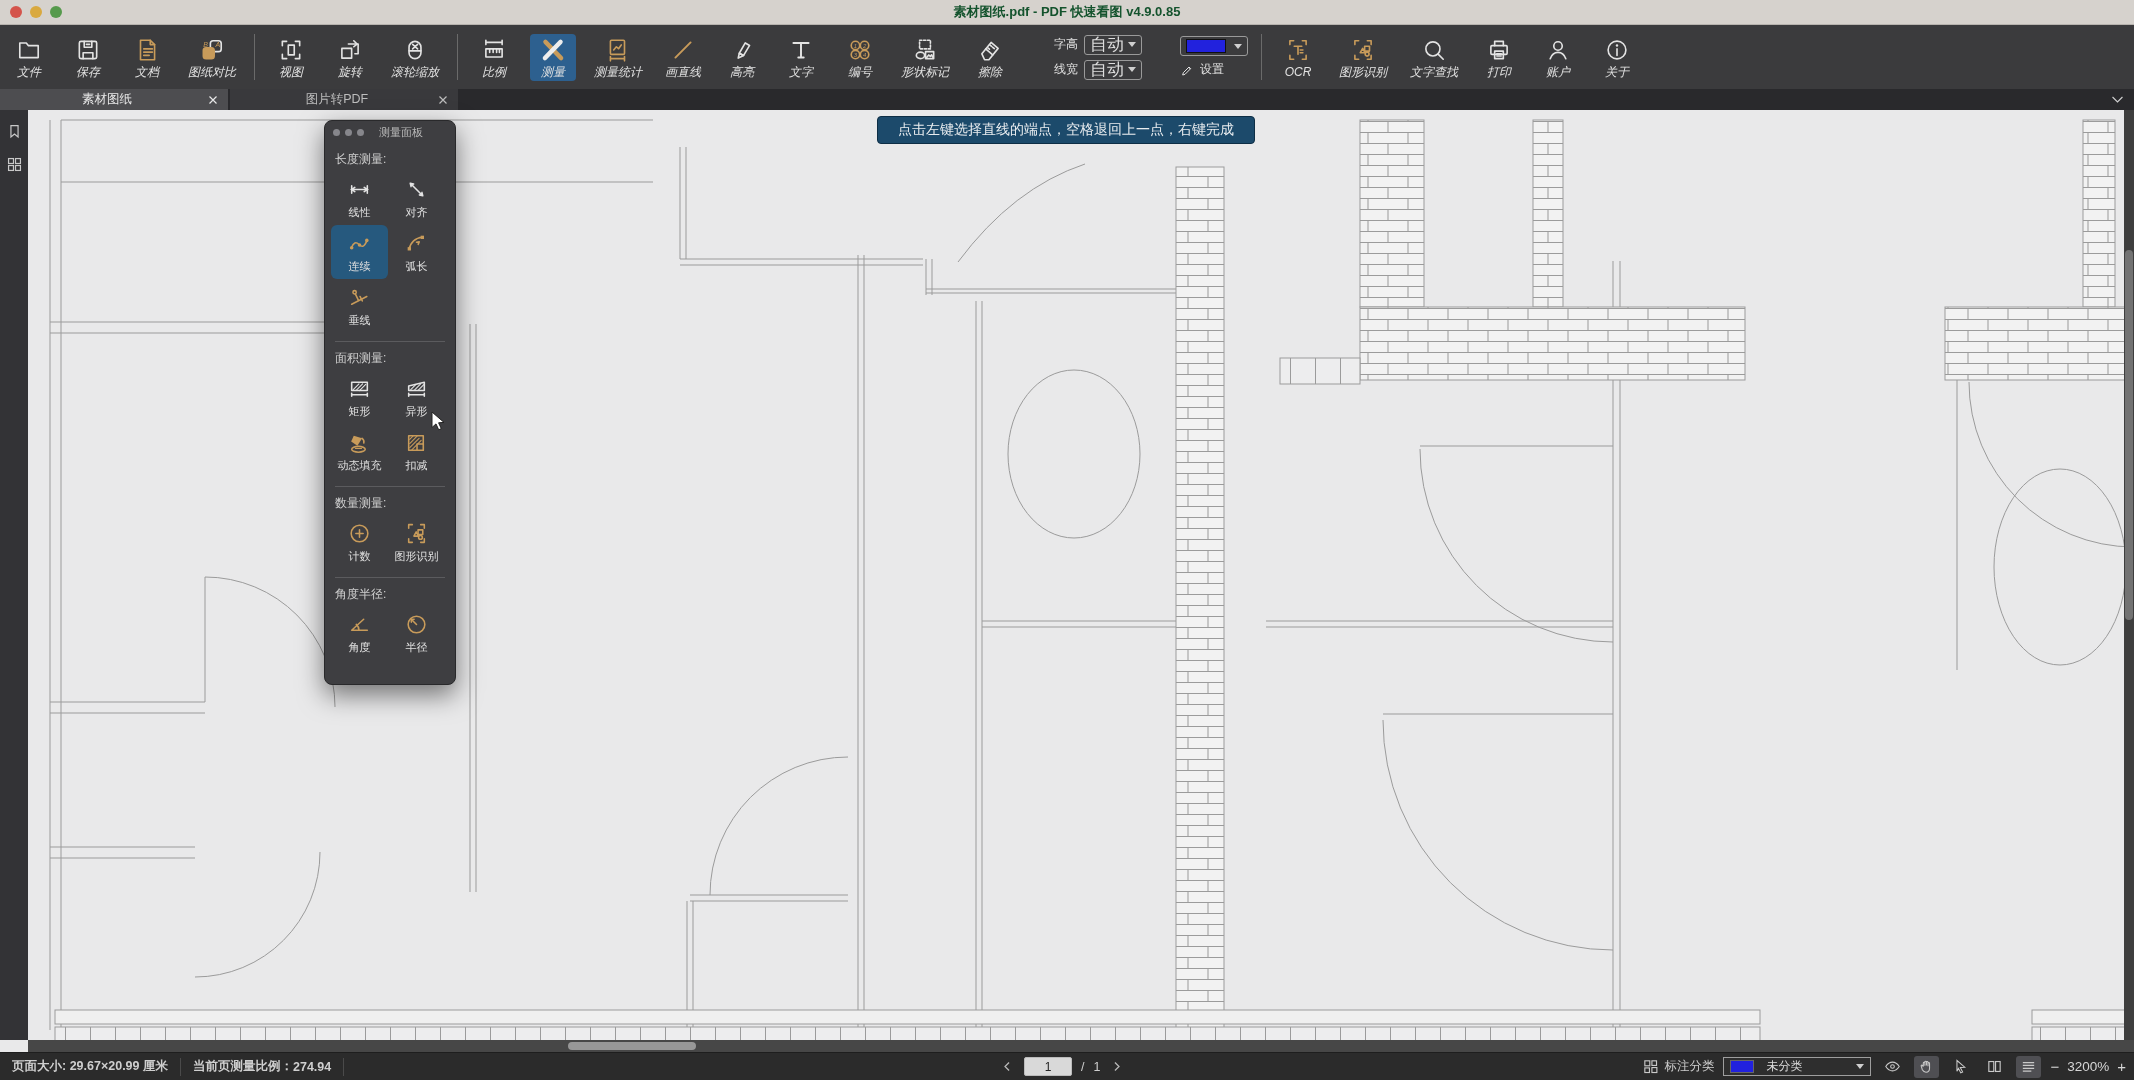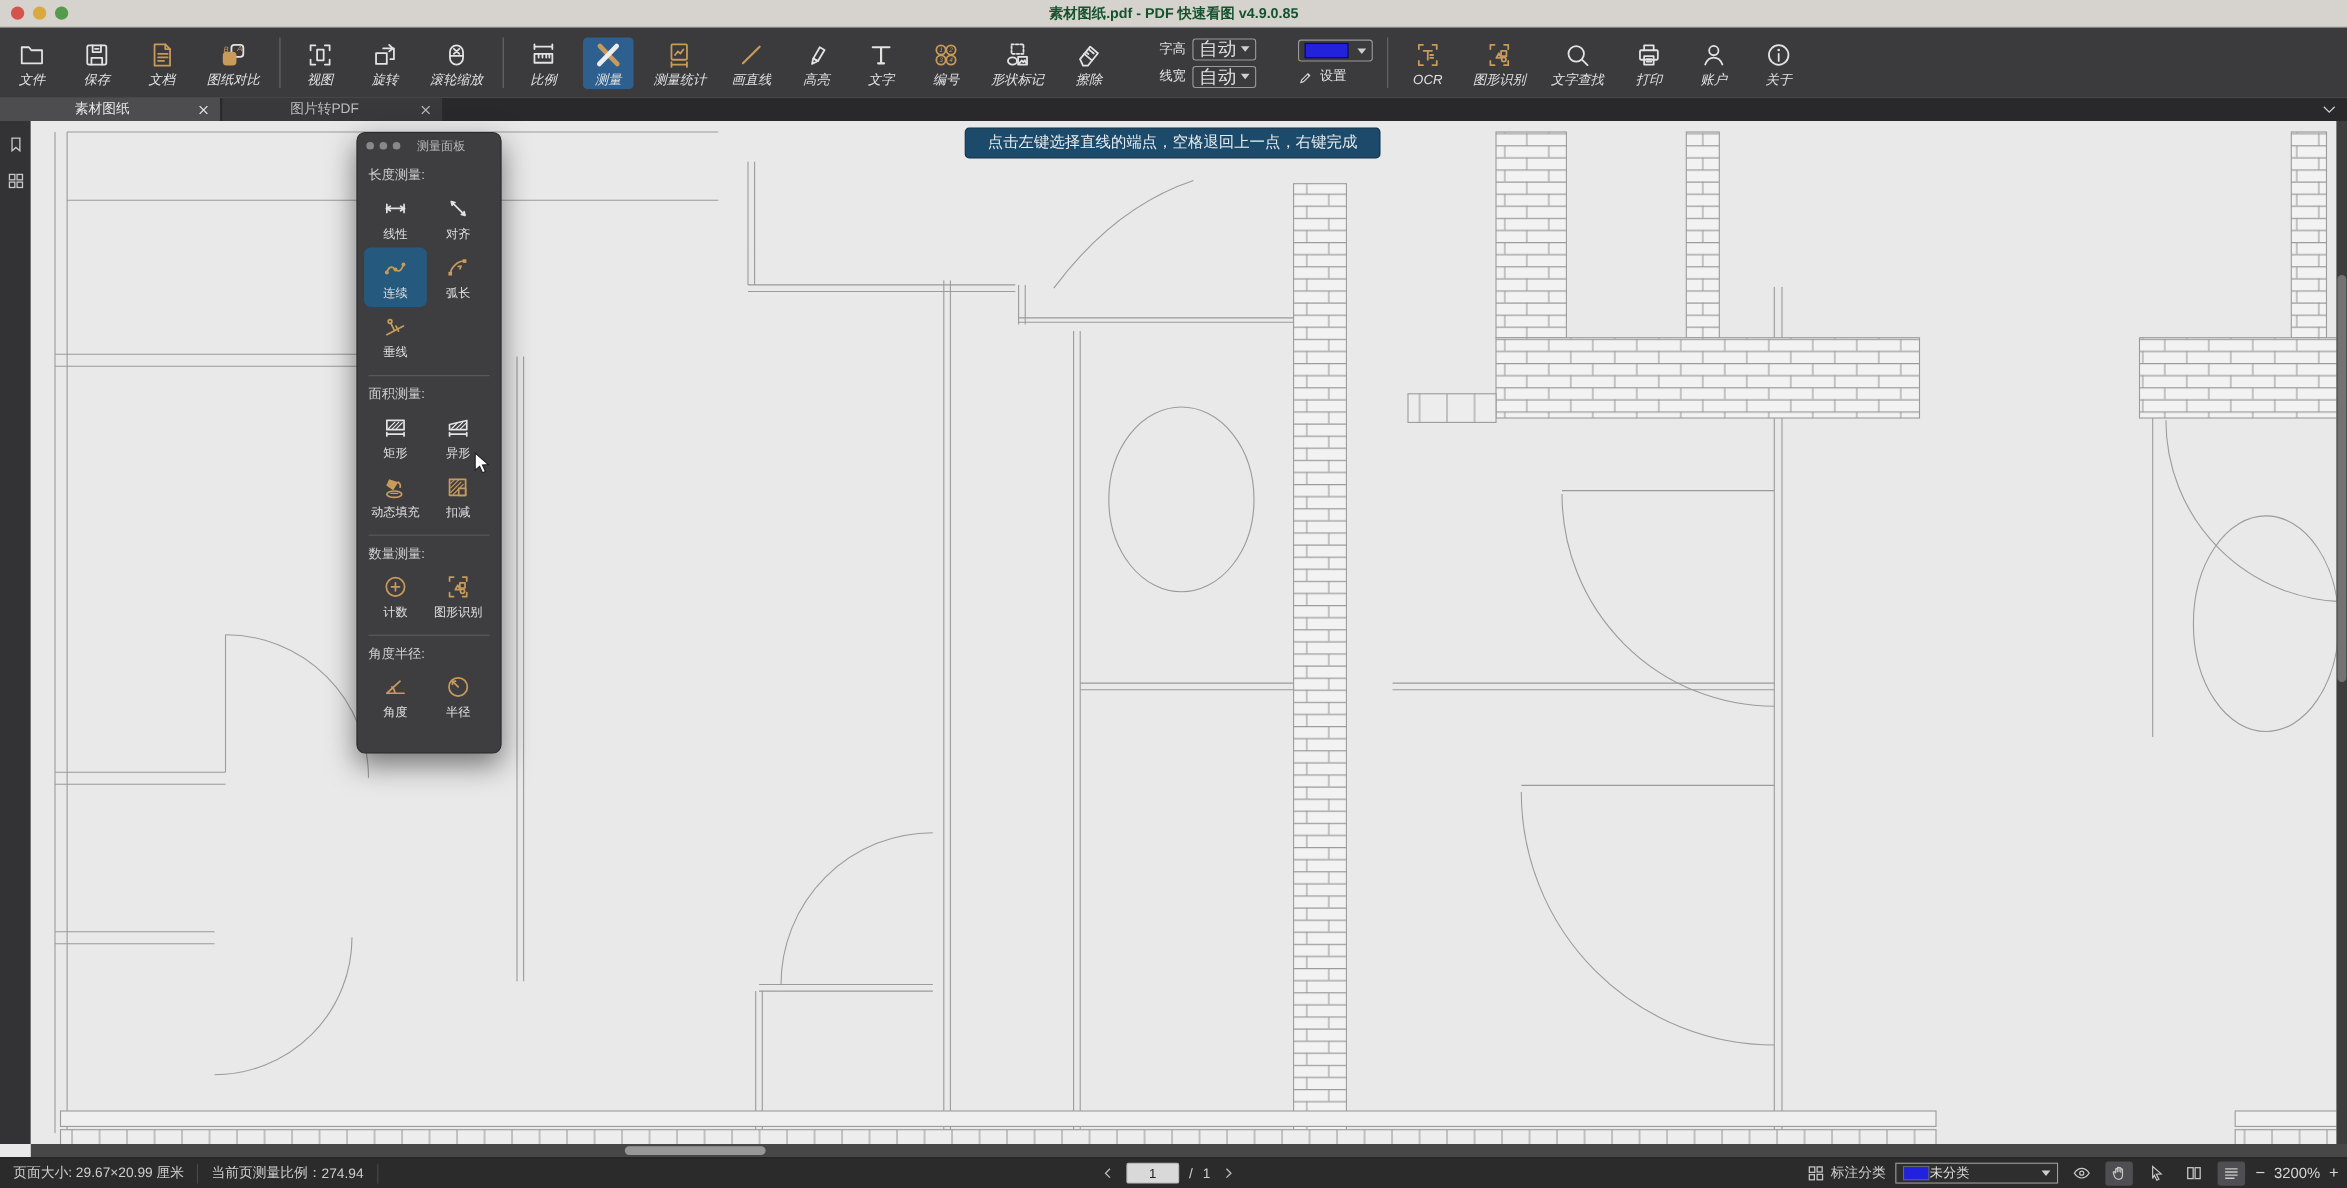--- a/index.html
+++ b/index.html
@@ -33,21 +33,21 @@
   .fg-select{width:58px;height:20px;border:1px solid #9a9a9a;border-radius:3px;background:#3B3B3D;
     color:#DDD;font-size:17px;display:flex;align-items:center;justify-content:space-between;padding:0 5px;box-sizing:border-box;}
   .caret{width:0;height:0;border-left:4px solid transparent;border-right:4px solid transparent;border-top:5px solid #CFCFCF;}
   .fg-color{width:68px;height:20px;border:1px solid #9a9a9a;border-radius:3px;display:flex;align-items:center;
     justify-content:space-between;padding:0 5px;box-sizing:border-box;}
   .fg-swatch{width:38px;height:12px;background:#2222DD;border:1px solid #111;}
   .fg-settings{display:flex;align-items:center;gap:4px;color:#E2E2E2;font-size:12px;}
   .fg-settings .icn{width:16px;height:16px;}
   
   .tabbar{position:absolute;left:0;top:89px;width:100%;height:21px;background:#29292C;display:flex;align-items:stretch;}
-  .tab{width:200px;display:flex;align-items:center;padding:0 8px;box-sizing:border-box;margin-right:2px;}
+  .tab{width:228px;display:flex;align-items:center;padding:0 8px;box-sizing:border-box;margin-right:2px;}
   .tab .t-label{flex:1;text-align:center;font-size:12.5px;}
   .tab.active{background:#4D4D50;color:#E8E8E8;}
   .tab.inactive{background:#39393C;color:#BDBDBD;}
   .tab .close{width:14px;height:14px;color:inherit;}
   .tab-chevron{position:absolute;right:8px;top:2px;width:17px;height:17px;color:#D0D0D0;}
   
   .sidebar{position:absolute;left:0;top:110px;width:28px;height:930px;background:#333336;
     display:flex;flex-direction:column;align-items:center;padding-top:12px;gap:14px;box-sizing:border-box;}
   .sidebar .icn{width:19px;height:19px;color:#C9C9C9;}
   
@@ -70,30 +70,30 @@
   .p-heading{font-size:12px;color:#CFCFCF;padding:6px 10px 3px;}
   .p-grid{display:flex;flex-wrap:wrap;padding:0 6px;}
   .p-tool{width:57px;display:flex;flex-direction:column;align-items:center;gap:3px;padding:6px 0 5px;border-radius:6px;box-sizing:border-box;}
   .p-tool .icn{width:25px;height:25px;}
   .p-tool .lbl{font-size:11px;color:#E0E0E0;white-space:nowrap;}
   .p-tool.sel{background:#26597E;}
   .p-divider{height:1px;background:#5B5B5E;margin:8px 10px 2px;}
   
   .statusbar{position:absolute;left:0;top:1052px;width:100%;height:28px;background:#2B2B2B;border-top:1px solid #1e1e1e;
     color:#CFCFCF;font-size:12.5px;display:flex;align-items:center;box-sizing:border-box;}
-  .sb-cell{padding:0 12px;display:flex;align-items:center;height:18px;border-right:1px solid #4a4a4a;white-space:nowrap;}
+  .sb-cell{padding:0 12px;display:flex;align-items:center;height:18px;border-right:1px solid #4a4a4a;white-space:nowrap;font-weight:bold;}
   .sb-center{position:absolute;left:1000px;height:100%;display:flex;align-items:center;gap:9px;}
   .sb-center .icn{width:15px;height:15px;color:#B9B9B9;}
   .page-input{width:46px;height:17px;background:#D9D9D9;border:1px solid #bbb;border-radius:2px;text-align:center;
     font-size:12px;color:#222;font-family:"Liberation Sans",sans-serif;padding:0;}
   .sb-right{position:absolute;right:8px;height:100%;display:flex;align-items:center;gap:9px;}
   .sb-right .icn{width:17px;height:17px;color:#C9C9C9;}
   .sb-group{display:flex;align-items:center;gap:5px;}
   .sb-dropdown{width:148px;height:19px;border:1px solid #9E9E9E;background:#2e2e2e;display:flex;align-items:center;
-    gap:0;padding:0 6px;box-sizing:border-box;}
+    gap:12px;padding:0 6px;box-sizing:border-box;}
   .sb-swatch{width:22px;height:11px;background:#2121DE;border:1px solid #666;}
   .sb-dropdown .dd-label{flex:1;font-size:12px;color:#DDD;}
   .sb-btn{width:25px;height:22px;display:flex;align-items:center;justify-content:center;border-radius:3px;}
   .sb-btn.active{background:#4F4F53;}
   .zoom-group{display:flex;align-items:center;gap:8px;font-size:15px;color:#D5D5D5;}
   .zoom-val{font-size:13.5px;}
   
   .mouse-cursor{position:absolute;left:431px;top:411px;width:15px;height:21px;z-index:60;}
 </style>
 </head>

